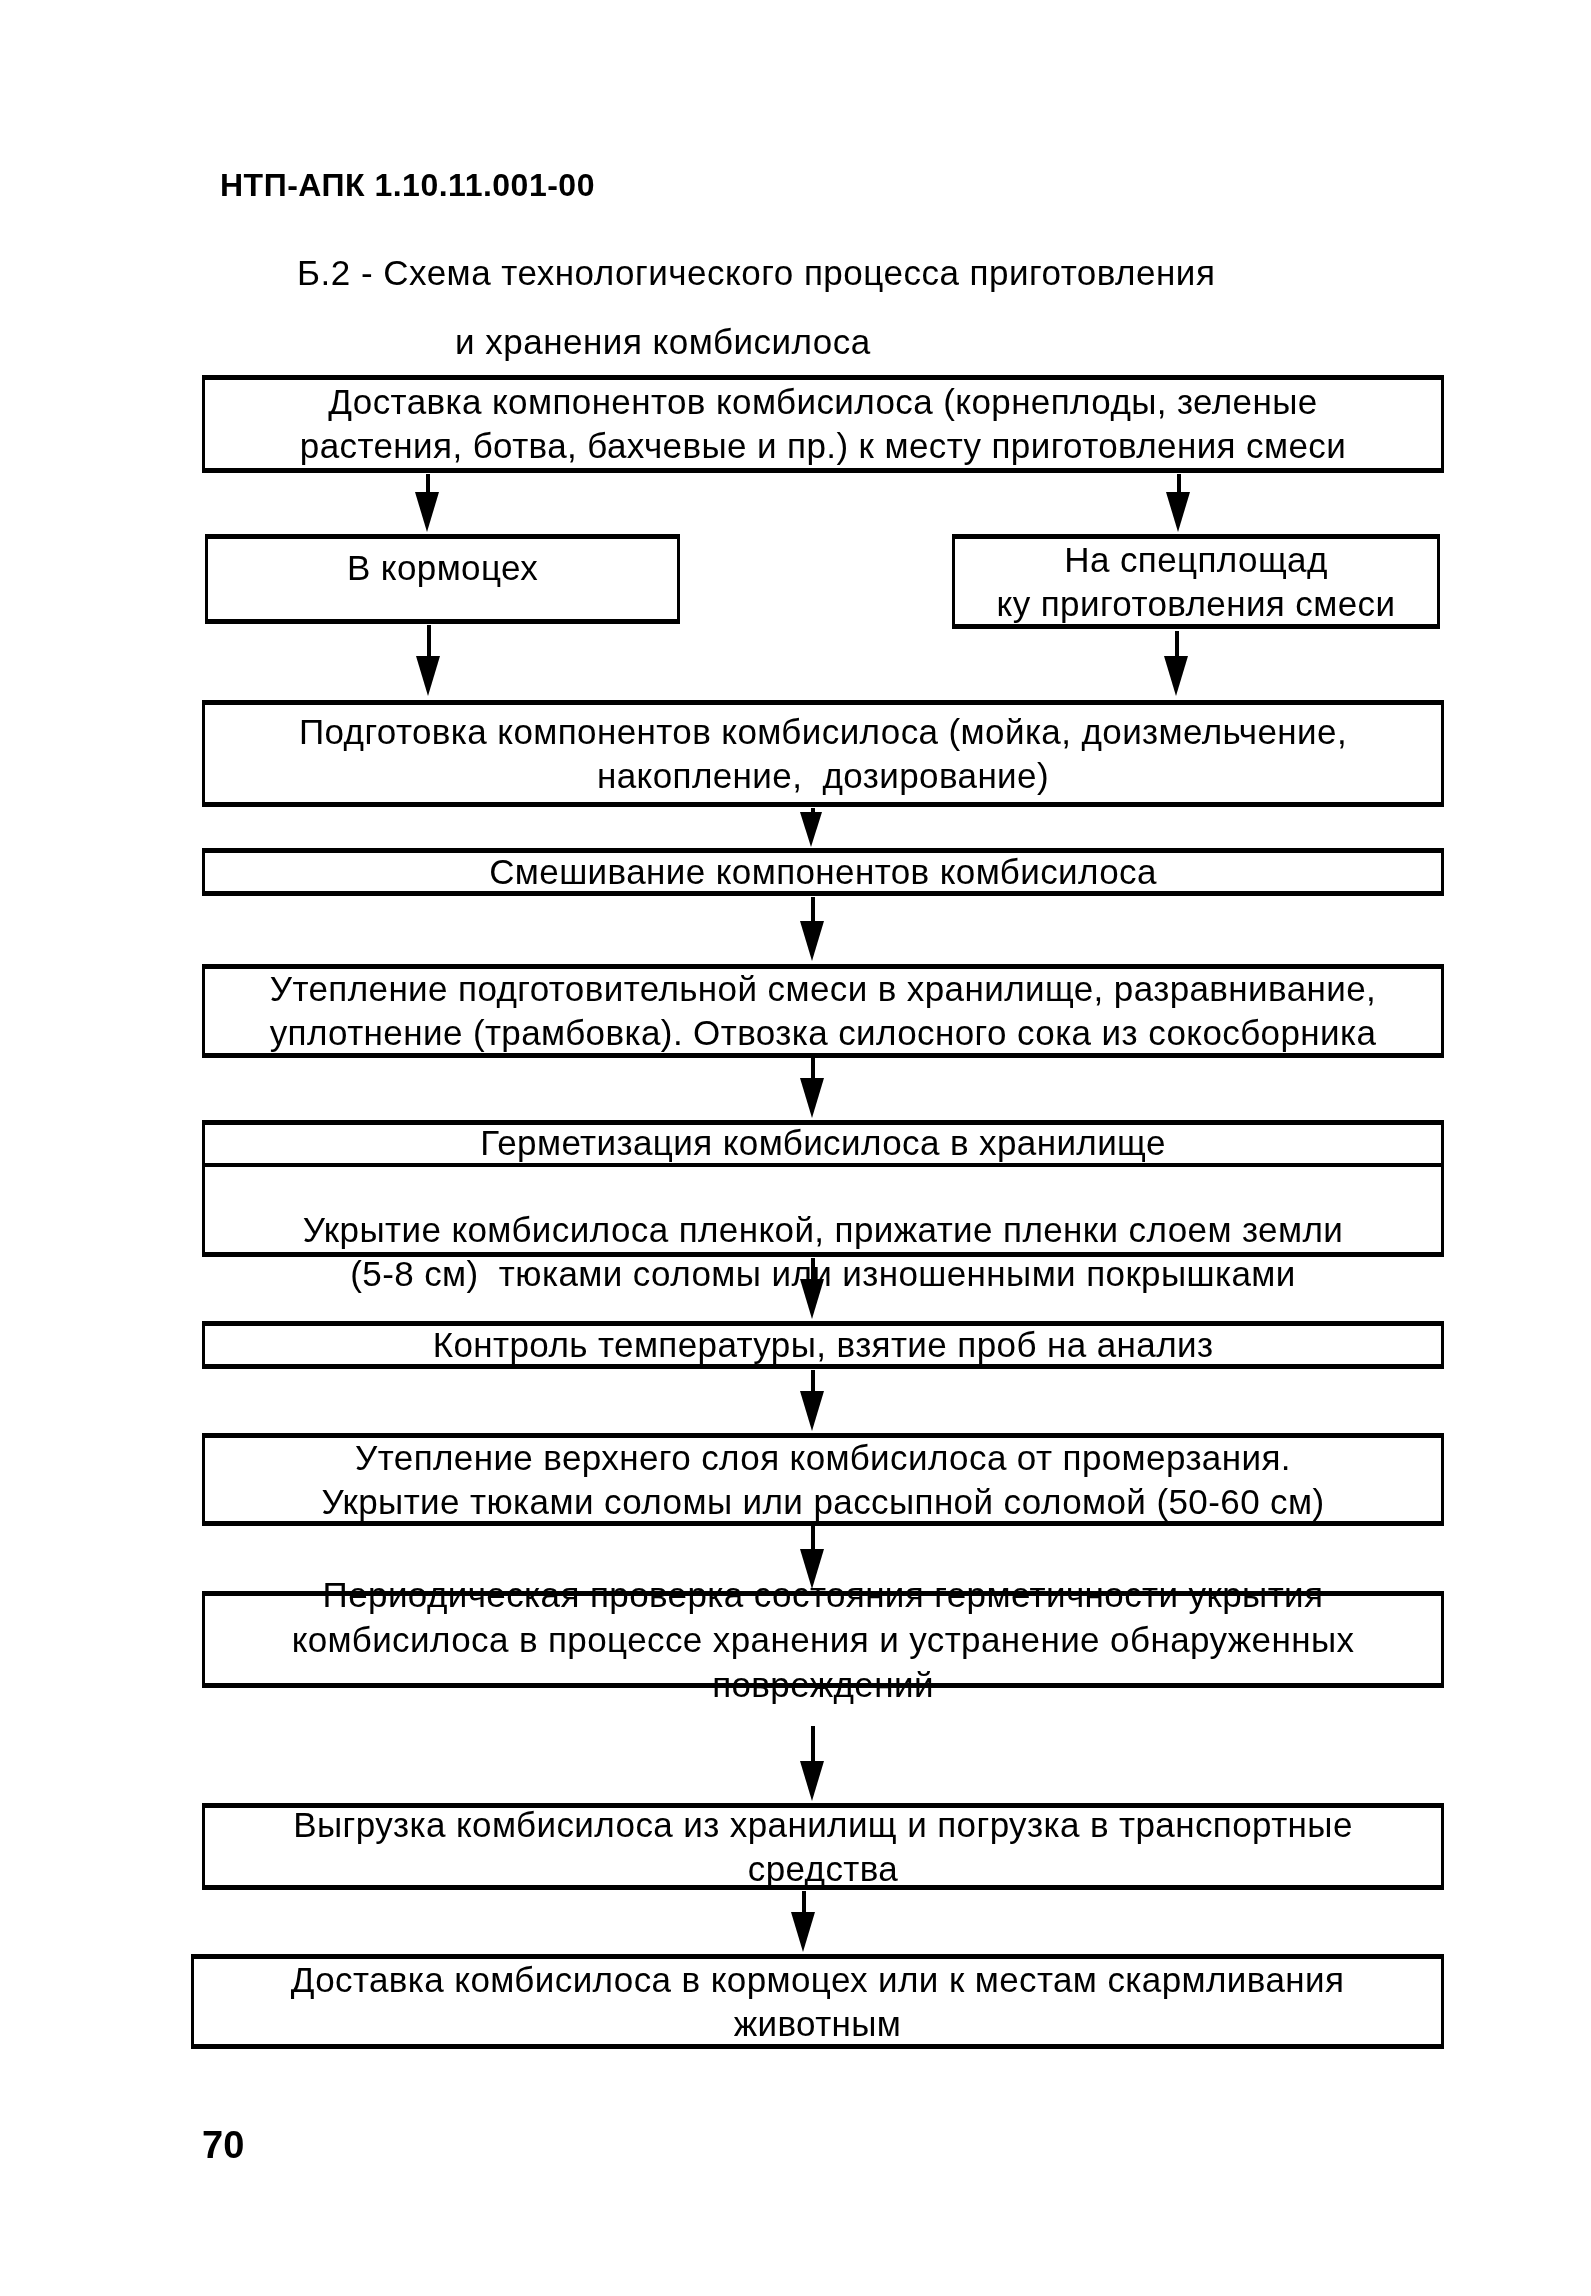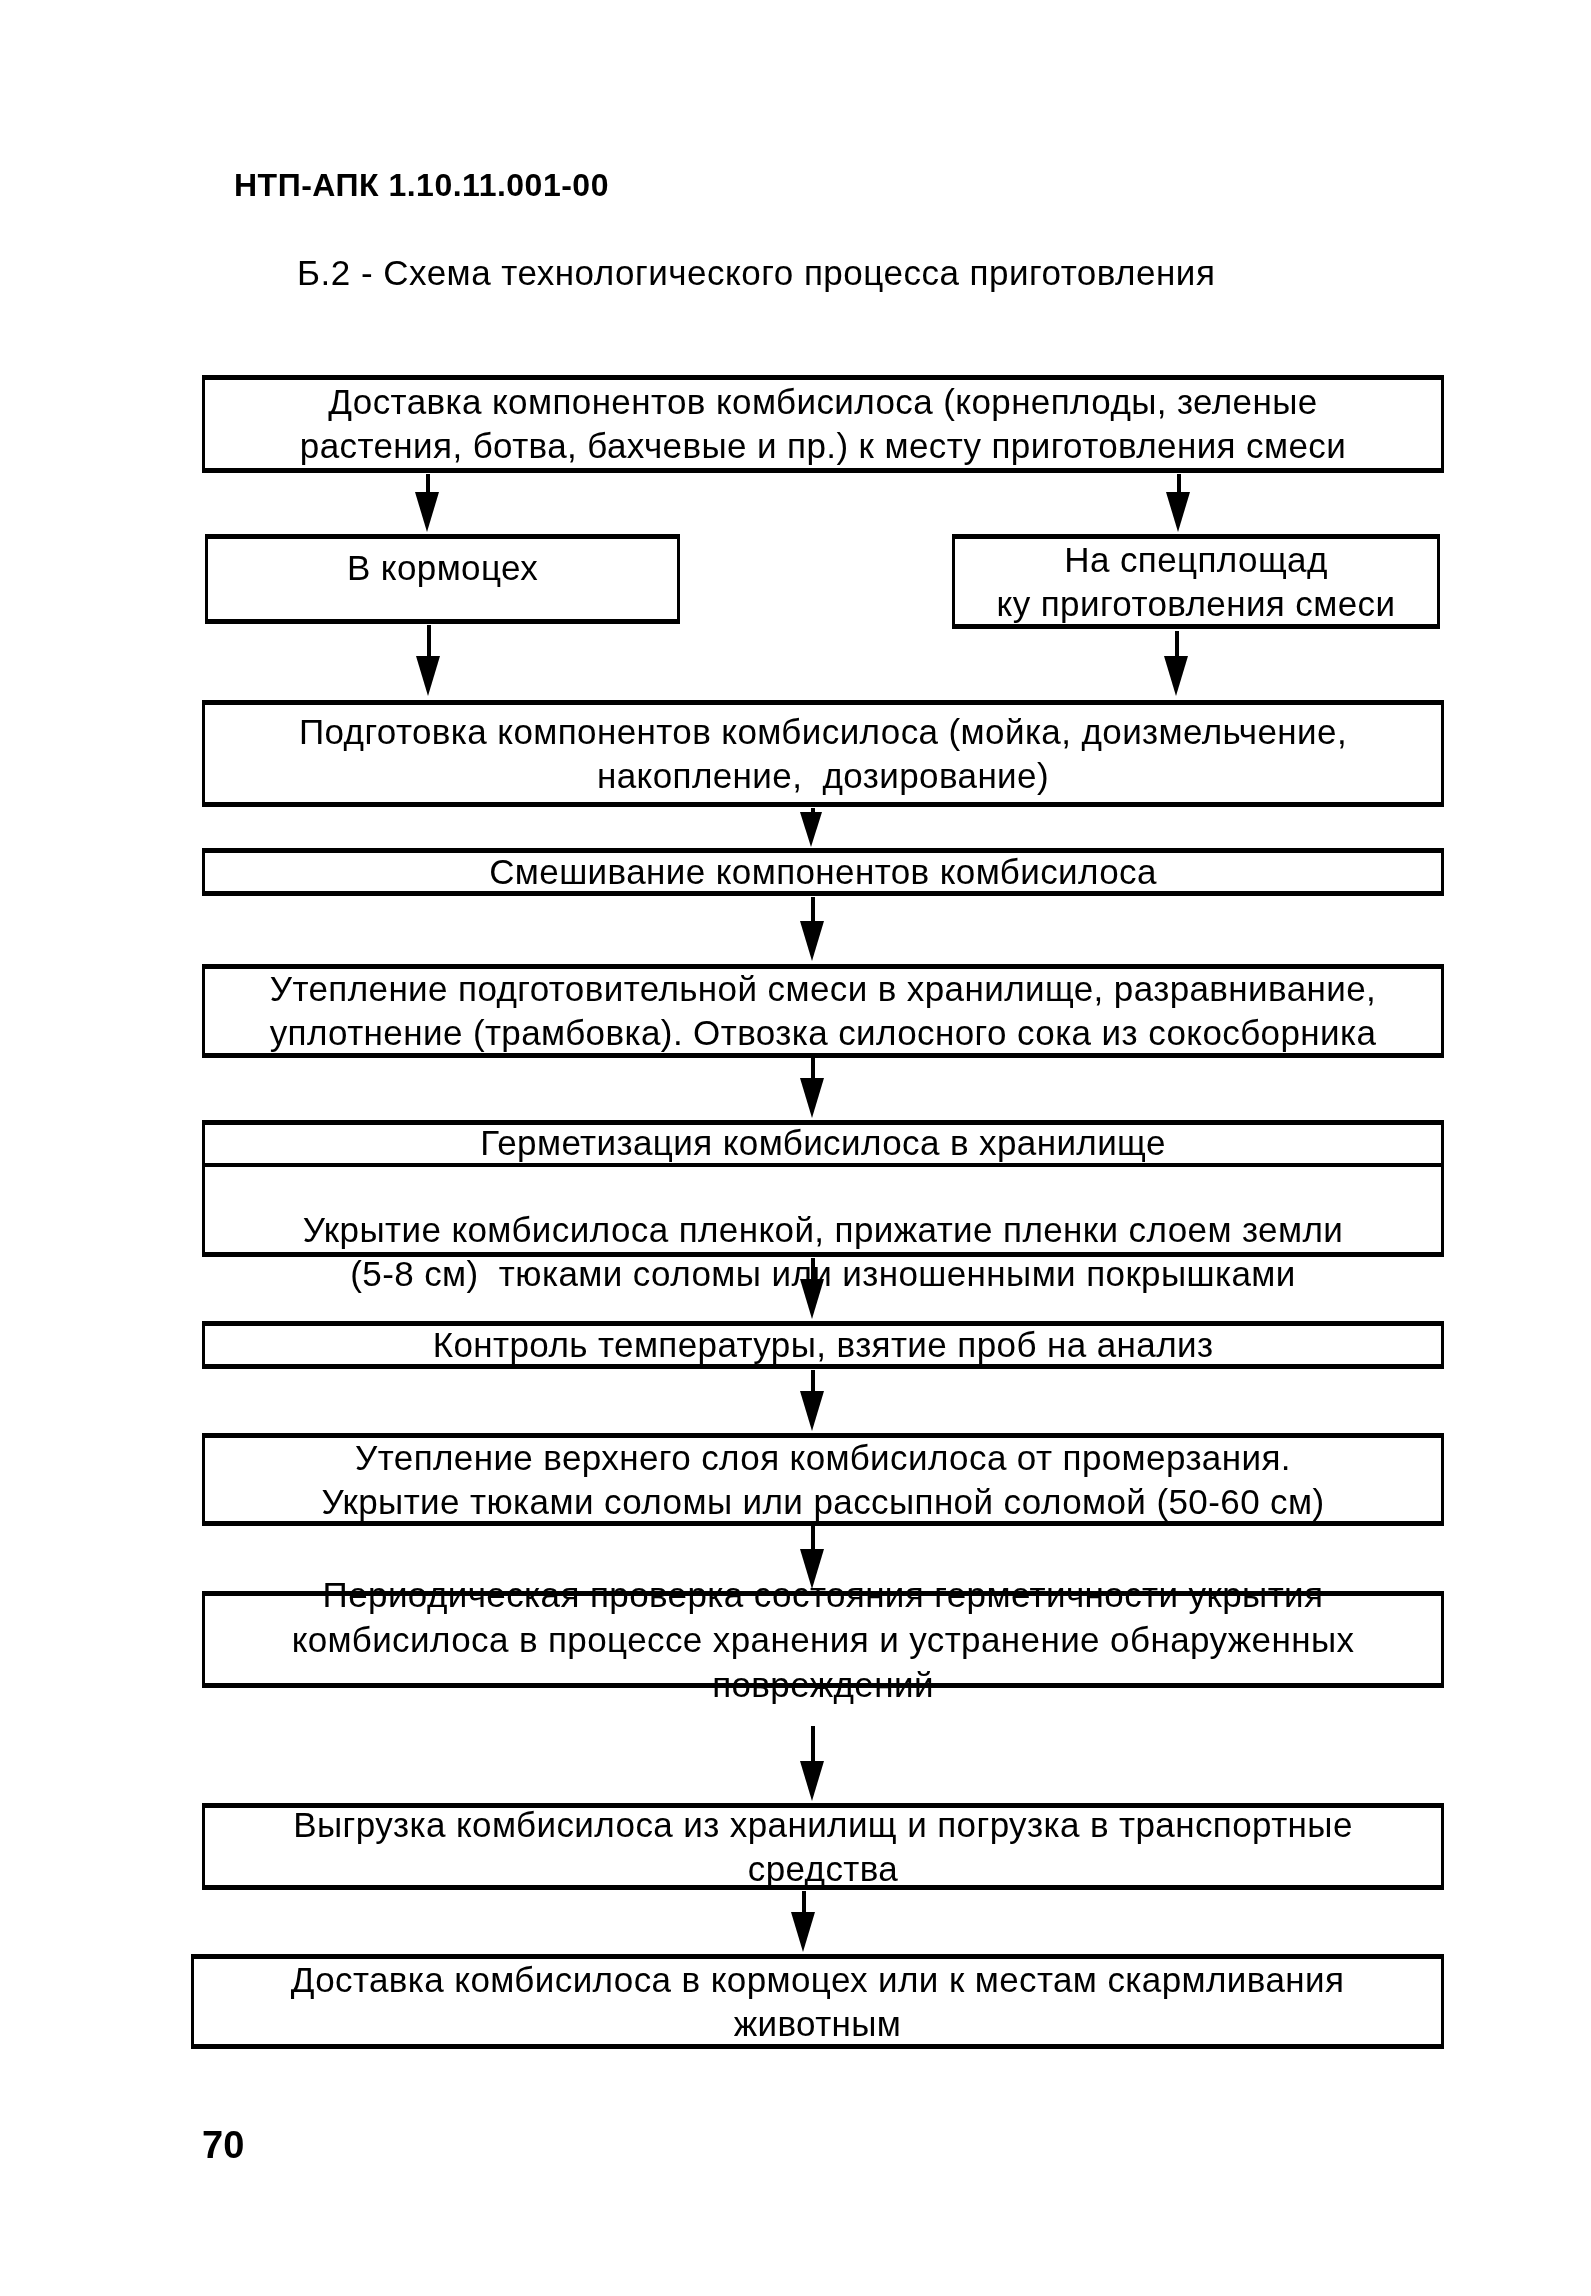--- a/index.html
+++ b/index.html
@@ -6,21 +6,21 @@
   .page{
     position:relative;
     width:1591px;height:2297px;
     background:#ffffff;
     color:#000;
     font-family:"Liberation Sans", sans-serif;
     overflow:hidden;
   }
   .doc-code{
     position:absolute;left:220px;top:167px;
-    font-size:32px;font-weight:700;letter-spacing:0.5px;margin-left:14px;
+    font-size:32px;font-weight:700;letter-spacing:0.5px;
   }
   .fig-title-1{
     position:absolute;left:297px;top:253px;
     font-size:35px;letter-spacing:0.5px;
   }
   .fig-title-2{
     position:absolute;left:455px;top:322px;
     font-size:35px;letter-spacing:0.5px;
   }
   .fbox{
@@ -50,20 +50,21 @@
     font-size:38px;font-weight:700;
   }
 </style>
 </head>
 <body>
 
 <div class="page">
 
   <div class="doc-code">НТП-АПК 1.10.11.001-00</div>
   <div class="fig-title-1">Б.2 - Схема технологического процесса приготовления</div>
+  <div class="fig-title-2">и хранения комбисилоса</div>
 
   <div class="fbox" style="left:202px;top:375px;width:1242px;height:98px;">
     <div class="txt">Доставка компонентов комбисилоса (корнеплоды, зеленые
 растения, ботва, бахчевые и пр.) к месту приготовления смеси</div>
   </div>
 
   <div class="arrow" style="left:415px;top:474px;height:58px;">
     <i class="stem"></i>
       <i class="head"></i>
   </div>

